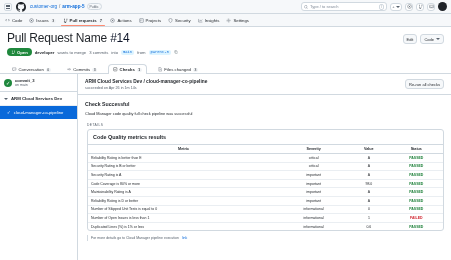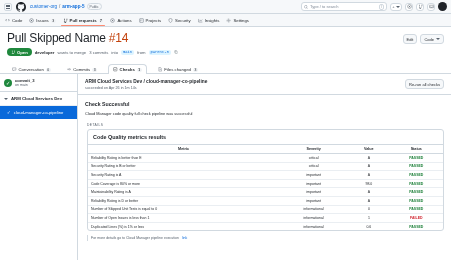--- a/index.html
+++ b/index.html
@@ -52,21 +52,21 @@
   .navitem.active::after {
     content:""; position:absolute; left:-2px; right:-2px; bottom:0; height:1.5px; background:#fd8c73; border-radius:2px;
   }
   .navitem .ni { width:5px; height:5px; display:inline-block; }
   .count { font-size:3.4px; background:#eff2f5; border-radius:6px; padding:0 1.5px; color:#1f2328; }
 
   
   .prhead { padding: 4px 7px 0 7px; }
   .prtitle-row { display:flex; align-items:flex-start; }
   .prtitle { font-size:12px; font-weight:normal; letter-spacing:-0.2px; color:#1f2328; }
-  .prtitle .num { color:#c2410c; }
+  .prtitle .num { color:#0f172a; }
   .prhead-actions { margin-left:auto; display:flex; gap:3px; padding-top:3px; }
   .btn-sm { font-size:4px; border:1px solid #d1d9e0; border-radius:3px; padding:1.5px 3px; background:#f6f8fa; color:#1f2328; }
   .btn-code { display:flex; align-items:center; gap:2px; }
   .caret { width:0;height:0;border-left:2px solid transparent;border-right:2px solid transparent;border-top:2.5px solid #59636e; }
 
   .prmeta { display:flex; align-items:center; gap:3px; margin-top:3px; font-size:4.2px; color:#59636e; }
   .state-badge {
     display:flex; align-items:center; gap:1.5px;
     background:#1f883d; color:#fff; border-radius:8px;
     font-size:4.2px; font-weight:bold; padding:1.5px 4px;
@@ -239,21 +239,21 @@
           <circle cx="8" cy="8" r="2.2" fill="none" stroke="#59636e" stroke-width="1.4"></circle>
           <circle cx="8" cy="8" r="5.3" fill="none" stroke="#59636e" stroke-width="1.3" stroke-dasharray="2 1.6"></circle>
         </svg>
       <span>Settings</span>
     </div>
   </div>
 
   <div class="prhead">
     <div class="prtitle-row">
       <div class="prtitle">
-        <span>Pull Skipped Name</span>
+        <span>Pull Request Name</span>
         <span class="num">#14</span>
       </div>
       <div class="prhead-actions">
         <div class="btn-sm">Edit</div>
         <div class="btn-sm btn-code">
           <span>Code</span>
           <span class="caret"></span>
         </div>
       </div>
     </div>

